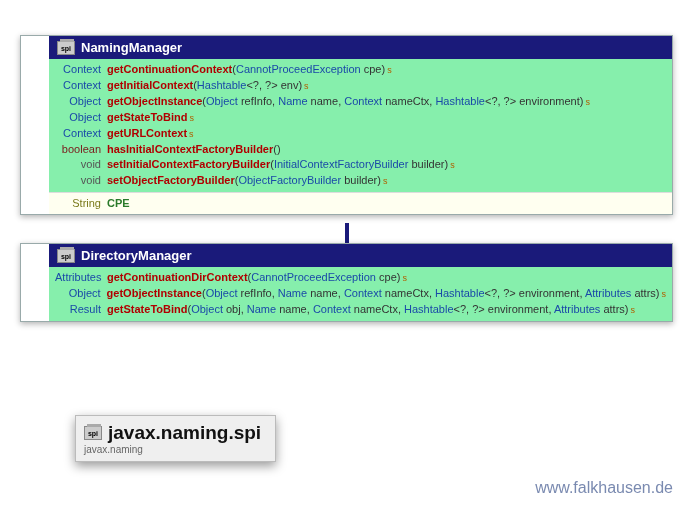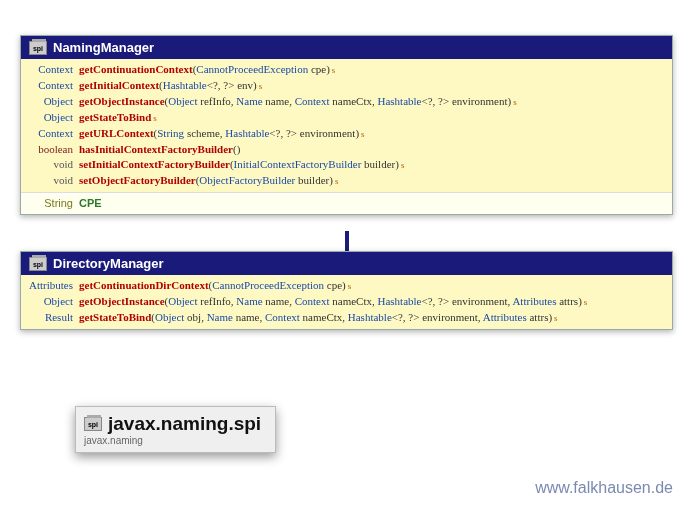--- a/index.html
+++ b/index.html
@@ -8,22 +8,23 @@
     font-size: 11px;
     background: #fff;
     width: 693px;
     height: 527px;
     position: relative;
     padding: 35px 20px;
   }
   .class-box {
     border: 1px solid #9aa;
     box-shadow: 0 2px 6px rgba(0,0,0,0.3);
-    margin-bottom: 16px;
+    margin-bottom: 8px;
     background: #fff;
+    padding-left: 28px;
   }
   .class-header {
     background: #1a1a7a;
     color: #fff;
     padding: 4px 8px;
     font-weight: bold;
     font-size: 13px;
     display: flex;
     align-items: center;
     gap: 6px;
@@ -42,22 +43,21 @@
   }
   .icon-spi::before {
     content: '';
     position: absolute;
     top: -3px; left: 2px;
     width: 14px; height: 3px;
     background: #aaa;
   }
   .class-body {
     padding: 3px 6px;
-    background: #fef9c3;
-    font-family: Liberation Serif, serif;
+    background: #86efac;
   }
   .row {
     display: flex;
     align-items: baseline;
     line-height: 15px;
     white-space: nowrap;
   }
   .ret {
     width: 52px;
     text-align: right;
@@ -80,21 +80,21 @@
   .fret { color: #7a7a1a; width:52px; text-align:right; padding-right:6px;}
   .fname { color: #2a7a2a; font-weight: bold; }
   .connector {
     width: 4px;
     height: 20px;
     background: #1a1a7a;
     margin: 0 auto;
   }
   .pkg-box {
     position: absolute;
-    bottom: 74px;
+    bottom: 65px;
     left: 75px;
     background: #efefef;
     padding: 6px 14px 6px 8px;
     box-shadow: 0 4px 10px rgba(0,0,0,0.4);
     border: 1px solid #bbb;
   }
   .pkg-title {
     font-size: 19px;
     font-weight: bold;
     color: #111;
@@ -143,21 +143,20 @@
           <span class="static-marker"> s</span>
         </div>
         <div class="row">
           <span class="ret ">Object</span>
           <span class="mname">getStateToBind</span>
           <span class="static-marker"> s</span>
         </div>
         <div class="row">
           <span class="ret ">Context</span>
           <span class="mname">getURLContext</span>
-          <span class="params"> (<span class="type">String</span> <span class="pname">scheme</span>, <span class="type">Hashtable</span><span class="gen">&lt;?, ?&gt;</span> <span class="pname">environment</span>)</span>
           <span class="static-marker"> s</span>
         </div>
         <div class="row">
           <span class="ret keyword">boolean</span>
           <span class="mname">hasInitialContextFactoryBuilder</span>
           <span class="params"> ()</span>
         </div>
         <div class="row">
           <span class="ret void">void</span>
           <span class="mname">setInitialContextFactoryBuilder</span>

